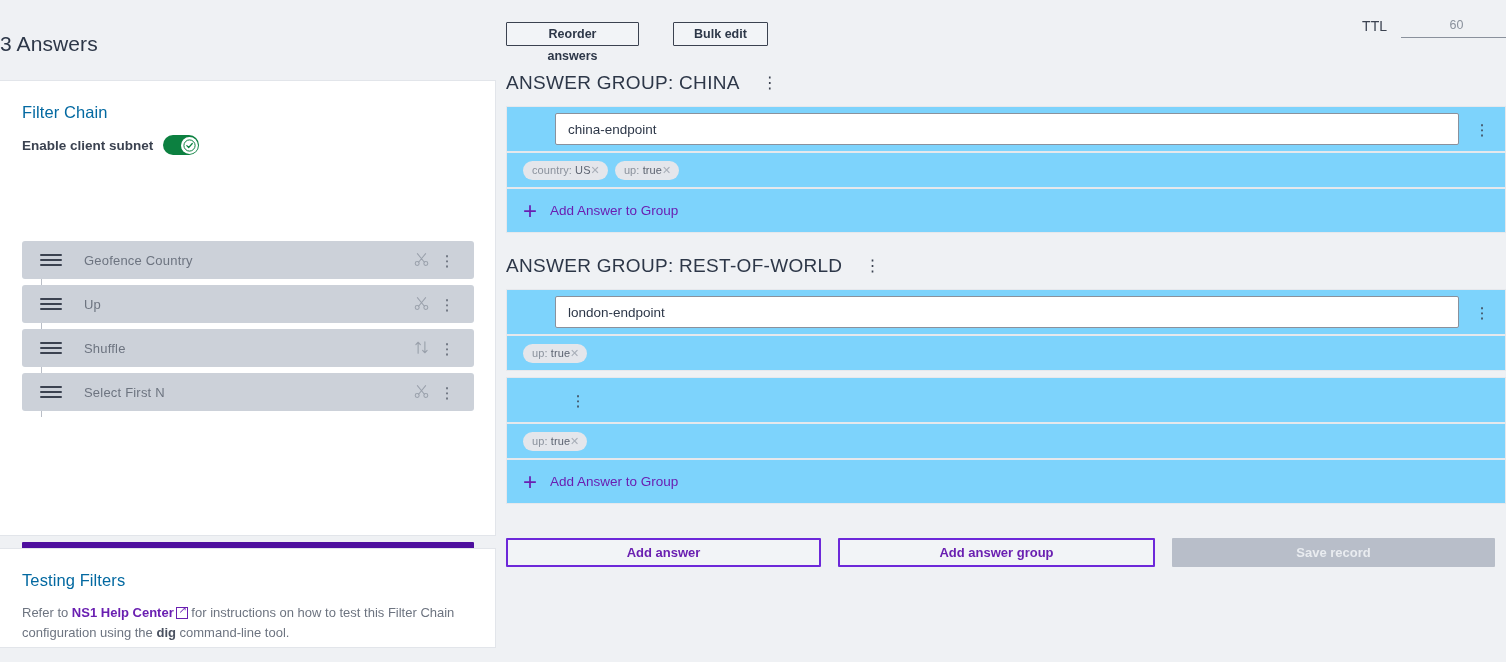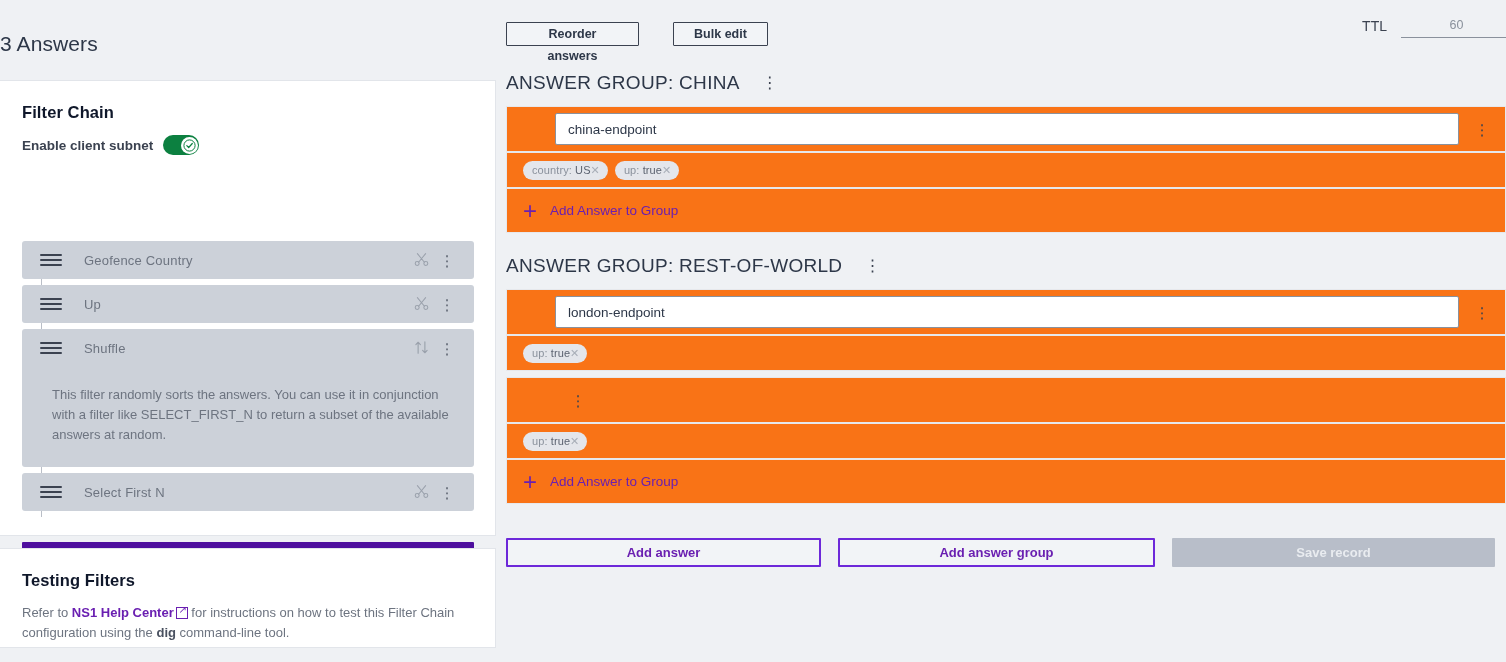--- a/index.html
+++ b/index.html
@@ -23,21 +23,21 @@
   .card {
     position: absolute; left: 0; width: 496px;
     background: #ffffff;
     border: 1px solid #e2e5ea;
     border-left: none;
   }
   .card-filter { top: 68px; height: 456px; }
   .card-testing { top: 536px; height: 100px; }
 
   .card-title {
-    font-size: 16.5px; color: #0f172a; font-weight: 700;
+    font-size: 16.5px; color: #0369a1; font-weight: 400;
     letter-spacing: .1px;
   }
 
   .subnet-row {
     display: flex; align-items: center; gap: 10px;
     margin: 0 0 0 22px;
   }
   .subnet-label { font-size: 13.5px; color: #3b4250; font-weight: 700; }
 
   .toggle {
@@ -132,21 +132,21 @@
     font-size: 12.5px; color: #8a919c; padding: 0 0 5px 6px; outline: none; text-align: center;
   }
 
   .group-title {
     display: flex; align-items: center; gap: 22px;
     font-size: 19px; color: #2d3748; font-weight: 400; letter-spacing: .3px;
   }
   .group-dots { color: #3b4250; font-size: 16px; line-height: 1; }
 
   .row-card {
-    background: #f97316; border: 1px solid #e6e8ec;
+    background: #7dd3fc; border: 1px solid #e6e8ec;
     display: flex; align-items: center;
   }
   .answer-row { height: 46px; padding: 0 0 0 48px; }
   .answer-input {
     flex: 1; height: 32px; border: 1px solid #8a919c; border-radius: 2px;
     font-family: inherit; font-size: 13.5px; color: #2d3748;
     padding: 0 12px; outline: none; background: #fff;
   }
   .row-dots {
     width: 46px; text-align: center; color: #3b4250; font-size: 15px; line-height: 1;
@@ -254,21 +254,20 @@
             </span>
             <span class="filter-label">Shuffle</span>
             <span class="filter-act">
               <svg width="15" height="15" viewBox="0 0 16 16">
                 <path d="M4.4 14 L4.4 2.4 M4.4 2.4 L2 5 M4.4 2.4 L6.8 5" stroke="#9aa1ac" stroke-width="1.2" fill="none" stroke-linecap="round" stroke-linejoin="round"></path>
                 <path d="M11.6 2 L11.6 13.6 M11.6 13.6 L9.2 11 M11.6 13.6 L14 11" stroke="#9aa1ac" stroke-width="1.2" fill="none" stroke-linecap="round" stroke-linejoin="round"></path>
               </svg>
             </span>
             <span class="filter-act dots">⋮</span>
           </div>
-          <div class="filter-desc">This filter randomly sorts the answers. You can use it in conjunction with a filter like SELECT_FIRST_N to return a subset of the available answers at random.</div>
         </div>
 
         <div class="filter-item">
           <div class="filter-head">
             <span class="grip">
               <span></span>
                 <span></span>
                 <span></span>
             </span>
             <span class="filter-label">Select First N</span>

